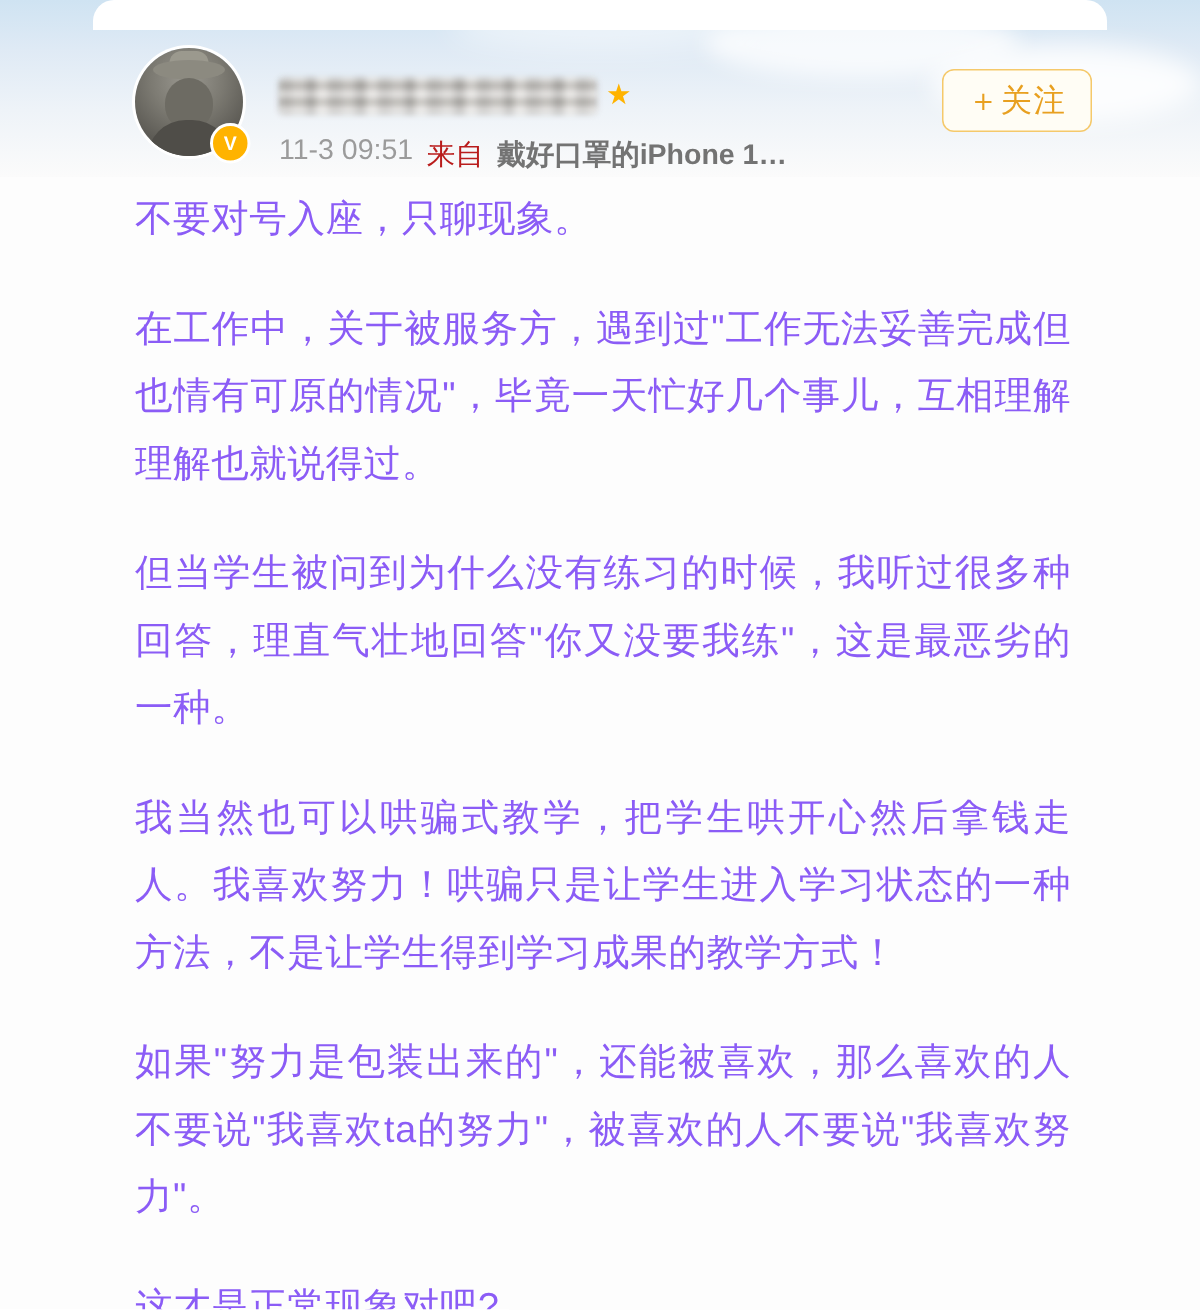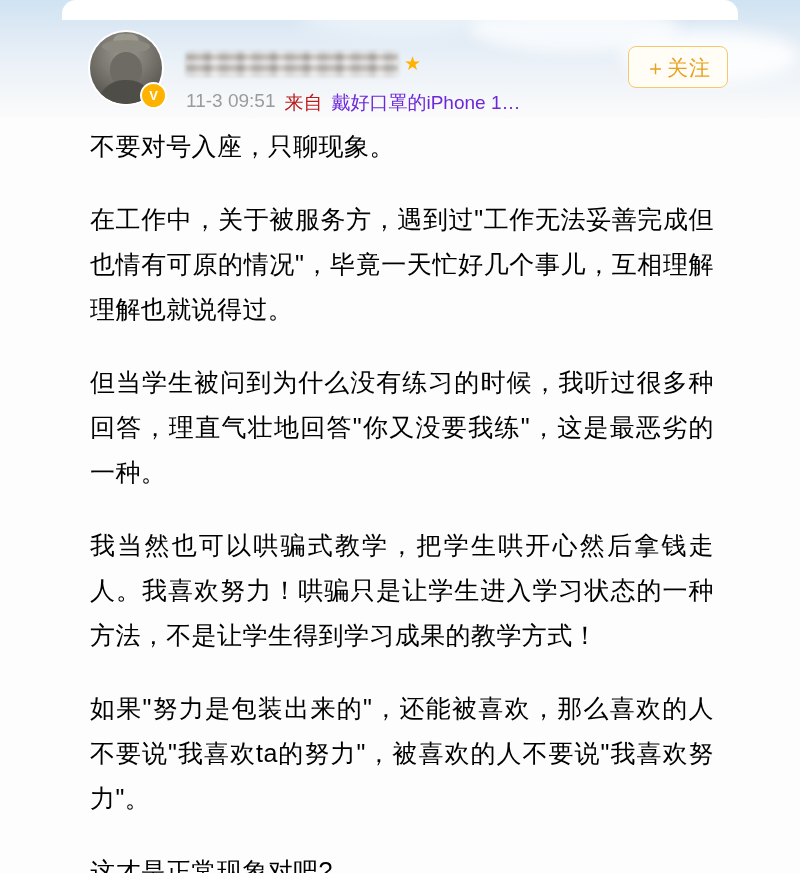--- a/index.html
+++ b/index.html
@@ -184,22 +184,23 @@
     align-items: flex-start;
     gap: 9px;
     font-size: 19px;
     color: #9b9b9b;
     white-space: nowrap;
   }
   .meta-line .src {
     color: #b91c1c;
   }
   .meta-line .src-blurred {
-    color: #6d28d9;
+    color: #737373;
     filter: blur(0.5px);
+    font-weight: bold;
   }
 
   
   .follow-btn {
     position: absolute;
     right: 72px; top: 32px;
     height: 42px;
     padding: 0 16px;
     min-width: 96px;
     border: 1.6px solid #f5c96b;
@@ -217,21 +218,21 @@
   
   .post-body {
     position: absolute;
     left: 90px; top: 124px;
     width: 624px;
   }
   .para {
     font-size: 25px;
     line-height: 45px;
     letter-spacing: 0.4px;
-    color: #000000;
+    color: #8b5cf6;
     margin: 0 0 28px 0;
     text-align: justify;
     word-break: break-all;
   }
   .para.last {
     margin-bottom: 0;
   }
   .para.clipped {
     
     max-height: 34px;

